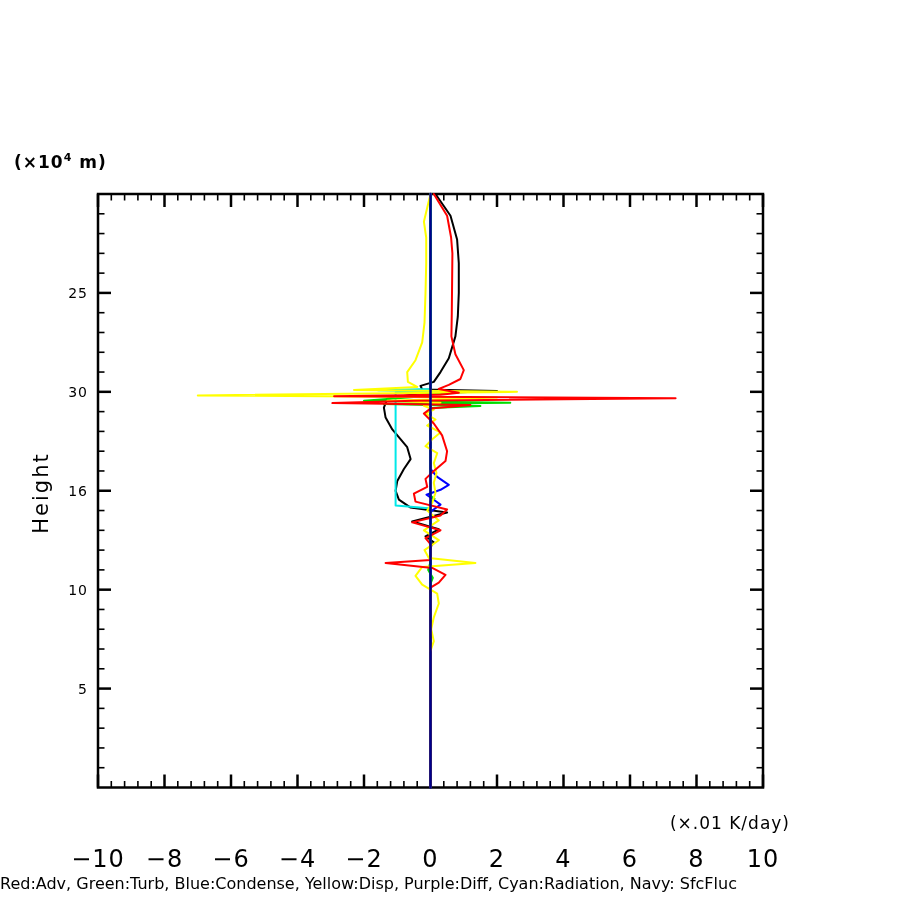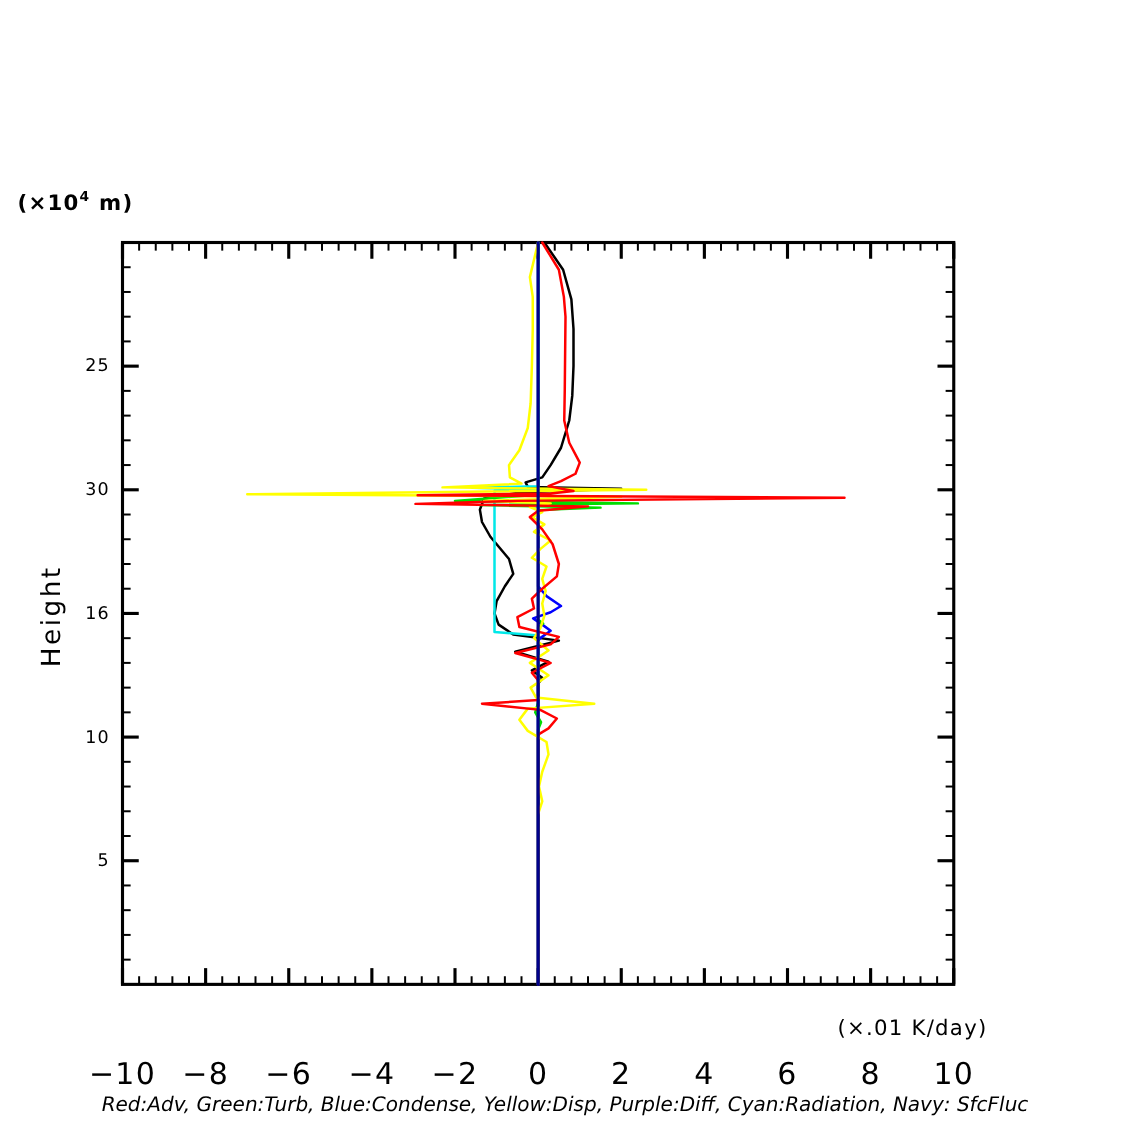--- a/index.html
+++ b/index.html
@@ -29,21 +29,21 @@
     text-align:center; font-size:21px; letter-spacing:2px;
     transform:rotate(-90deg);
     white-space:nowrap;
   }
   .x-unit {
     position:absolute; left:490px; top:813px; width:300px;
     text-align:right; font-size:17px; letter-spacing:1px; white-space:nowrap;
   }
   .legend {
     position:absolute; left:0; top:874px; width:904px;
-    text-align:center; font-size:16px; white-space:nowrap;font-style:italic;
+    font-size:16px; white-space:nowrap;
   }
   .x-tick-label {
     position:absolute; width:80px; text-align:center;
     font-size:24px; letter-spacing:1px; top:797px; white-space:nowrap;margin-top:48px;
   }
   .y-tick-label {
     position:absolute; width:62px; text-align:right;
     font-size:14px; letter-spacing:1px; left:26px; height:22px; line-height:22px;
     white-space:nowrap;
   }

